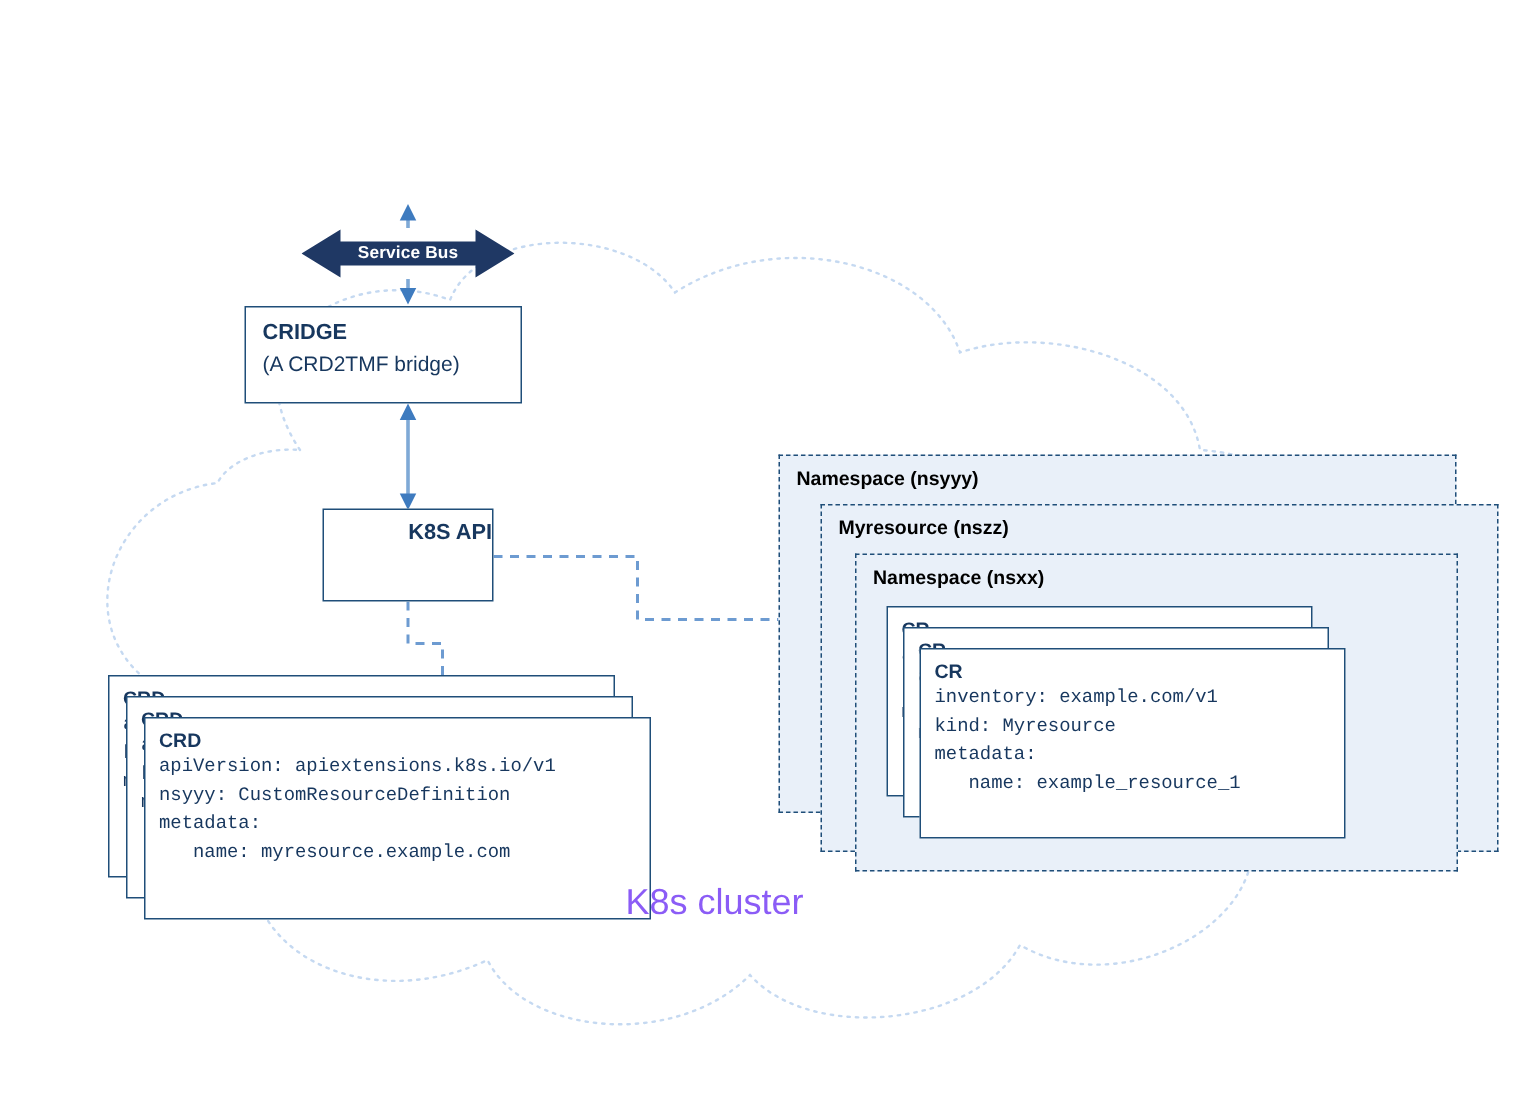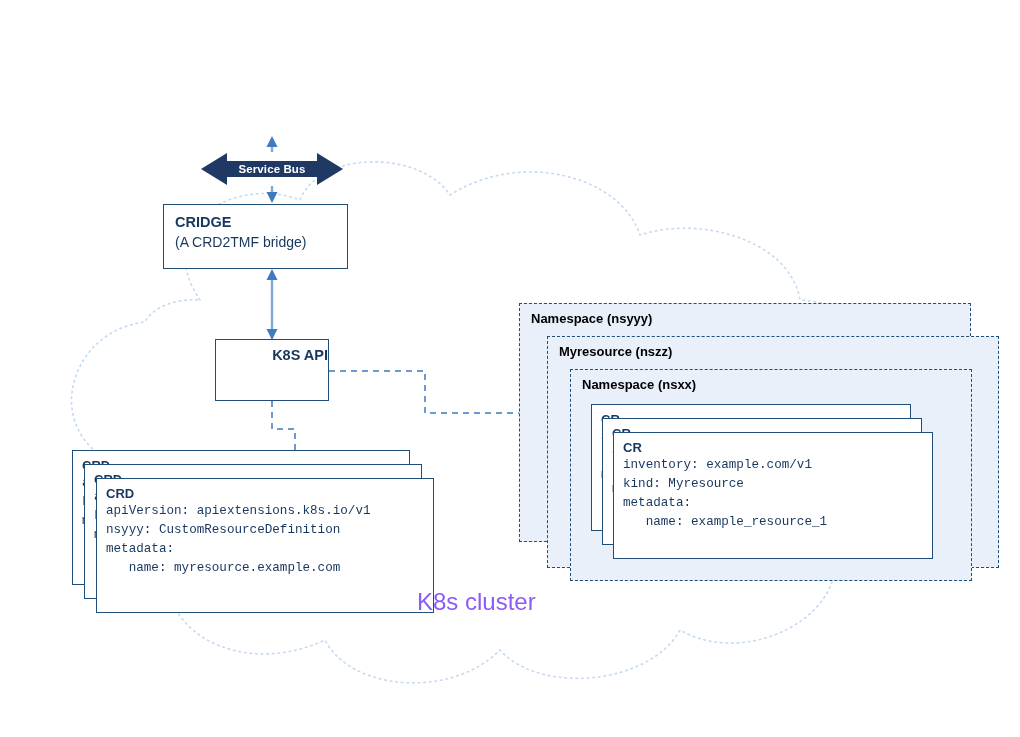--- a/index.html
+++ b/index.html
@@ -145,21 +145,21 @@
 
   
   #crd-stack { position: absolute; left: 0; top: 0; }
   .crd-card { width: 338px; height: 135px; }
   #crd-card-0 { left: 72px;  top: 450px; }
   #crd-card-1 { left: 84px;  top: 464px; }
   #crd-card-2 { left: 96px;  top: 478px; }
 
   
   #cr-stack { position: absolute; left: 0; top: 0; }
-  .cr-card { width: 320px; height: 127px; }
+  .cr-card { width: 284px; height: 127px; }
   #cr-card-0 { left: 591px; top: 404px; }
   #cr-card-1 { left: 602px; top: 418px; }
   #cr-card-2 { left: 613px; top: 432px; }
 
   
   .ns {
     position: absolute;
     box-sizing: border-box;
     border: 1.5px dashed #1F4E79;
     background: #E9F0F9;

